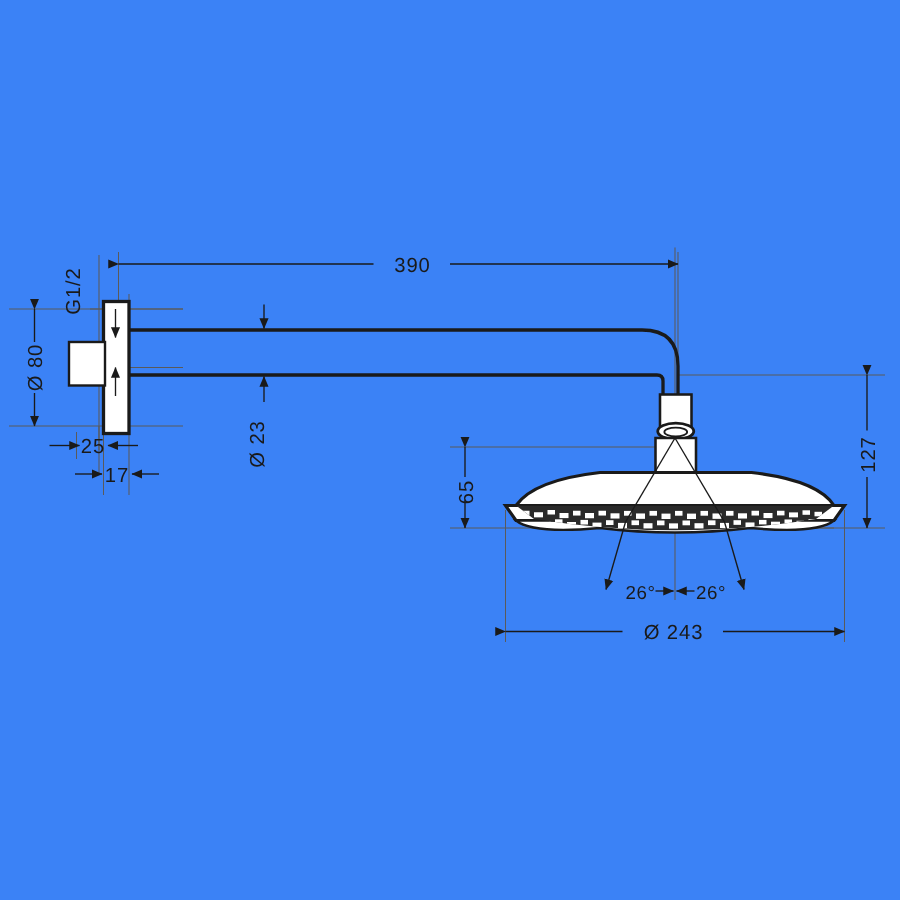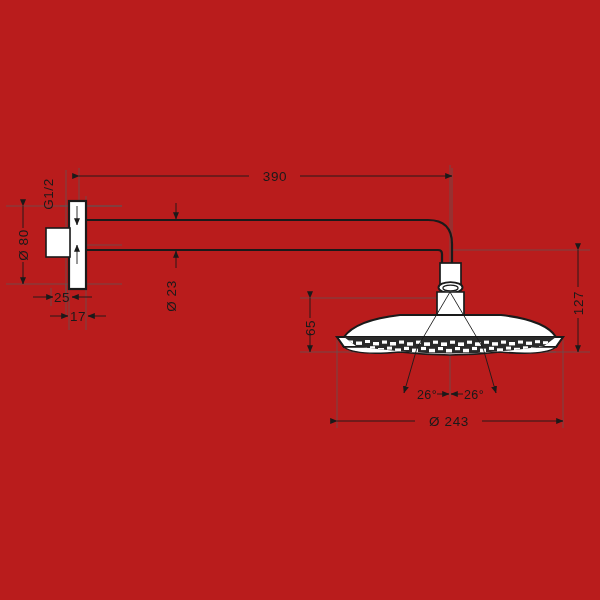--- a/index.html
+++ b/index.html
@@ -10,21 +10,21 @@
   body {
     width: 600px;
     height: 600px;
     font-family: "Liberation Sans", sans-serif;
     overflow: hidden;
   }
   #drawing-root {
     position: relative;
     width: 600px;
     height: 600px;
-    background: #b91c1c;
+    background: #3b82f6;
   }
   svg#tech-drawing {
     display: block;
     width: 600px;
     height: 600px;
   }
   .dim-text {
     font-family: "Liberation Sans", sans-serif;
     font-size: 13.5px;
     fill: #1a1a1a;

